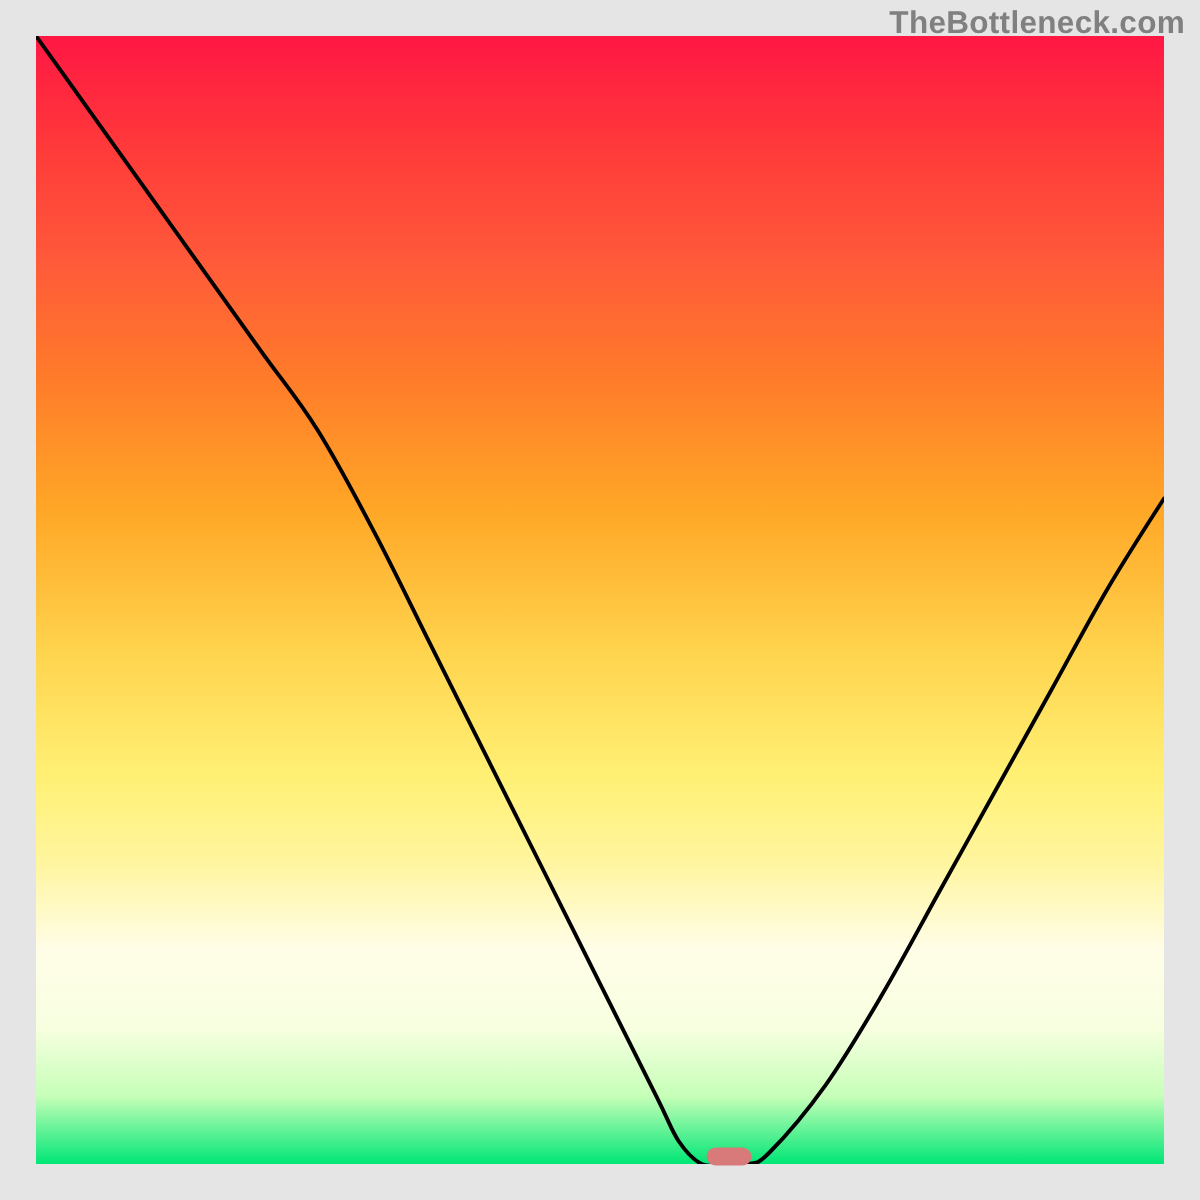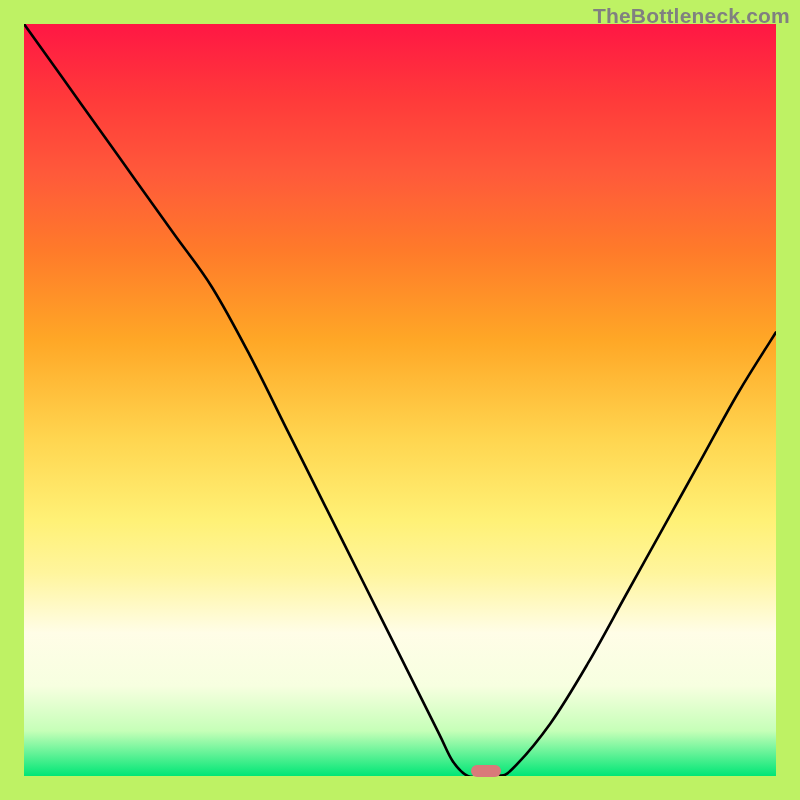--- a/index.html
+++ b/index.html
@@ -8,21 +8,21 @@
     width: 800px;
     height: 800px;
     overflow: hidden;
     background: #000;
     font-family: Arial, Helvetica, sans-serif;
   }
   .frame {
     position: relative;
     width: 800px;
     height: 800px;
-    background: #bef264;
+    background: #e5e5e5;
   }
   .plot {
     position: absolute;
     left: 24px;
     top: 24px;
     width: 752px;
     height: 752px;
     background: linear-gradient(to bottom,
       #ff1744 0%,
       #ff3a3a 10%,

